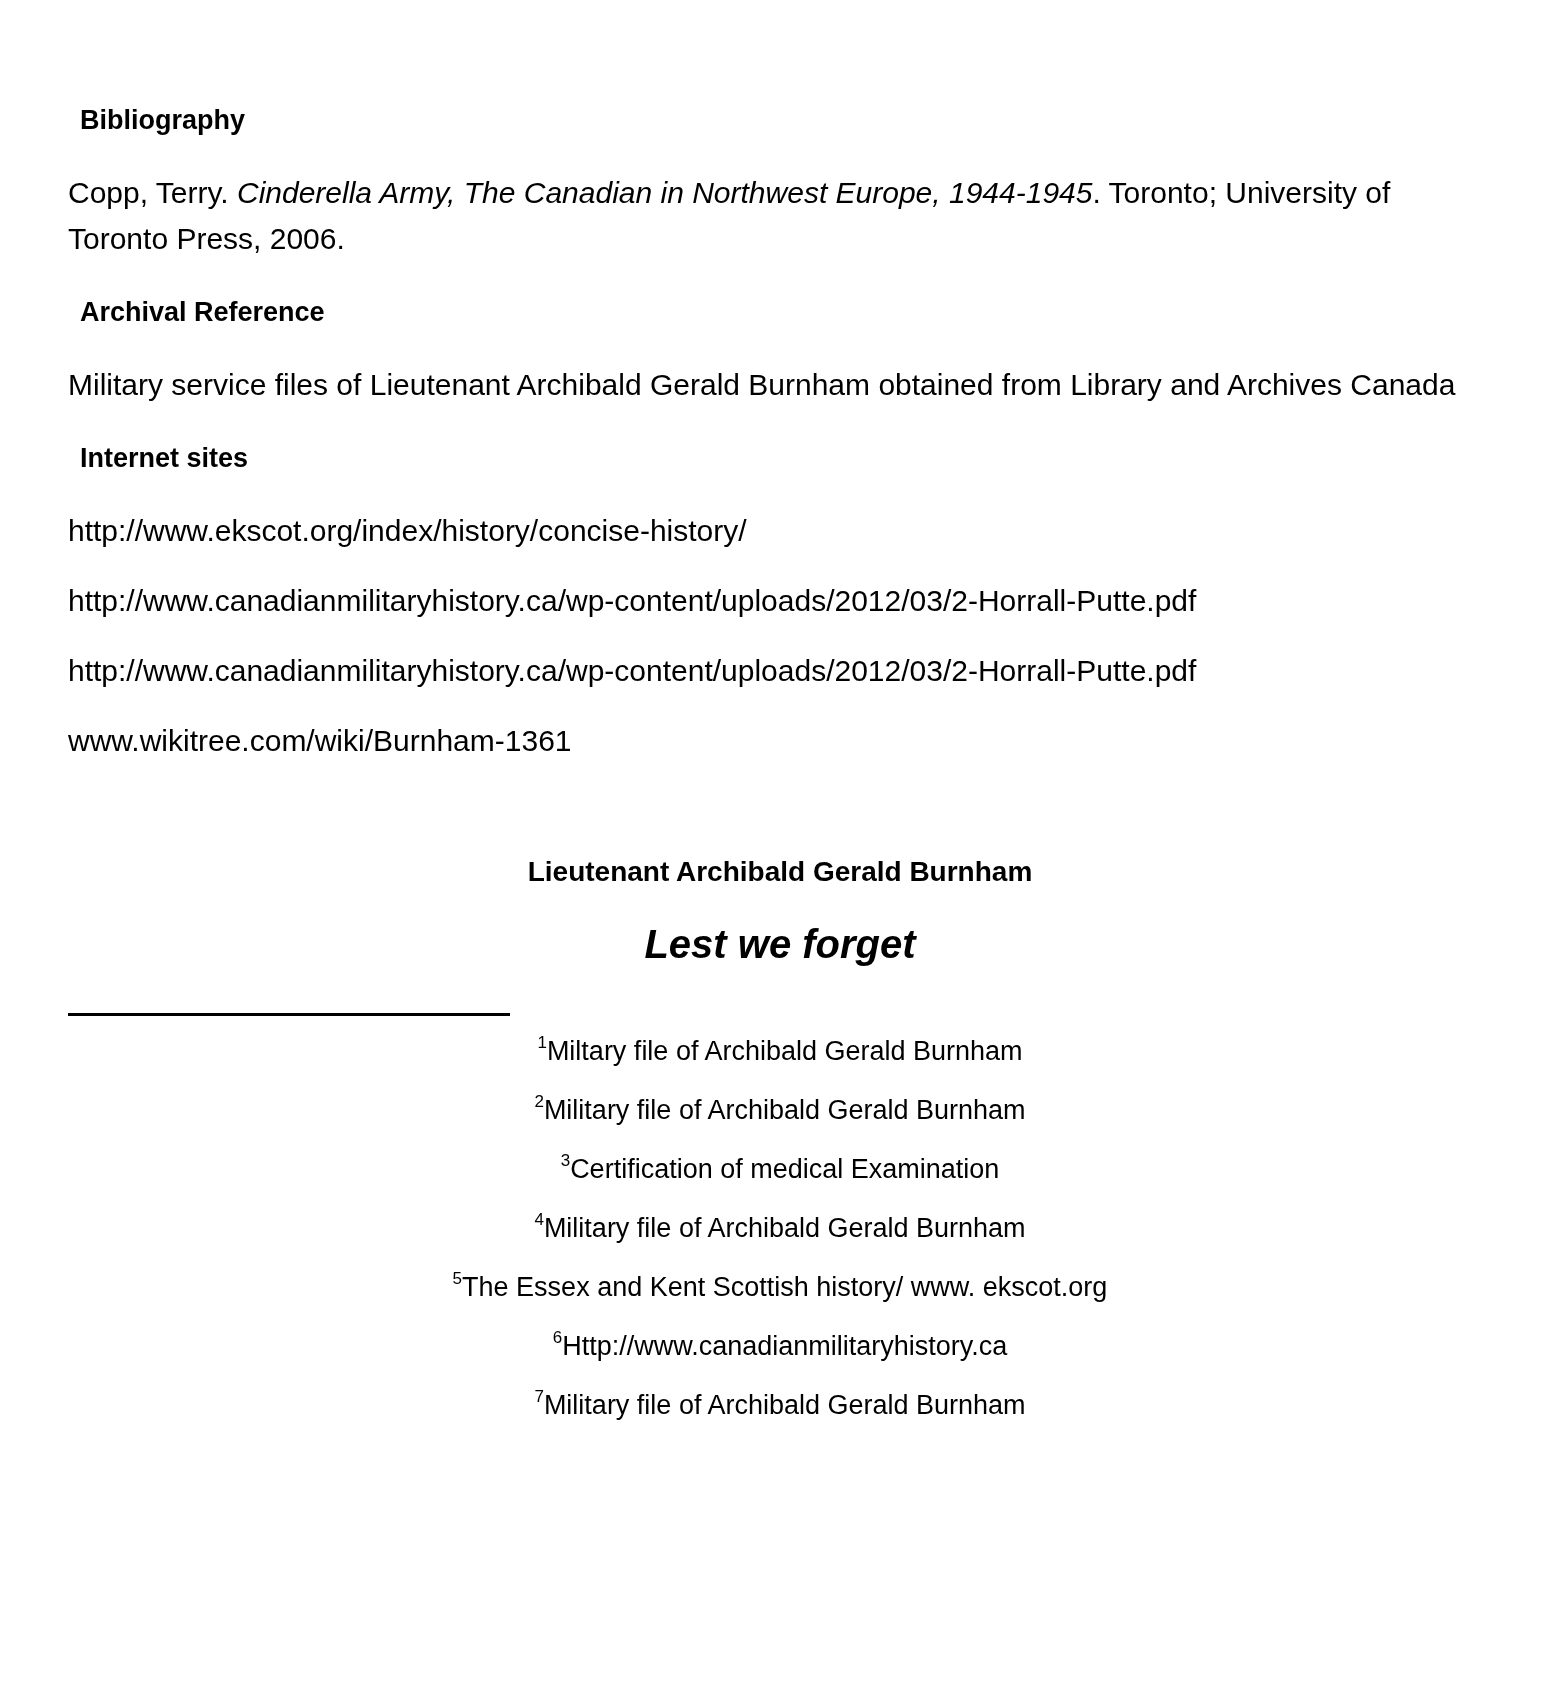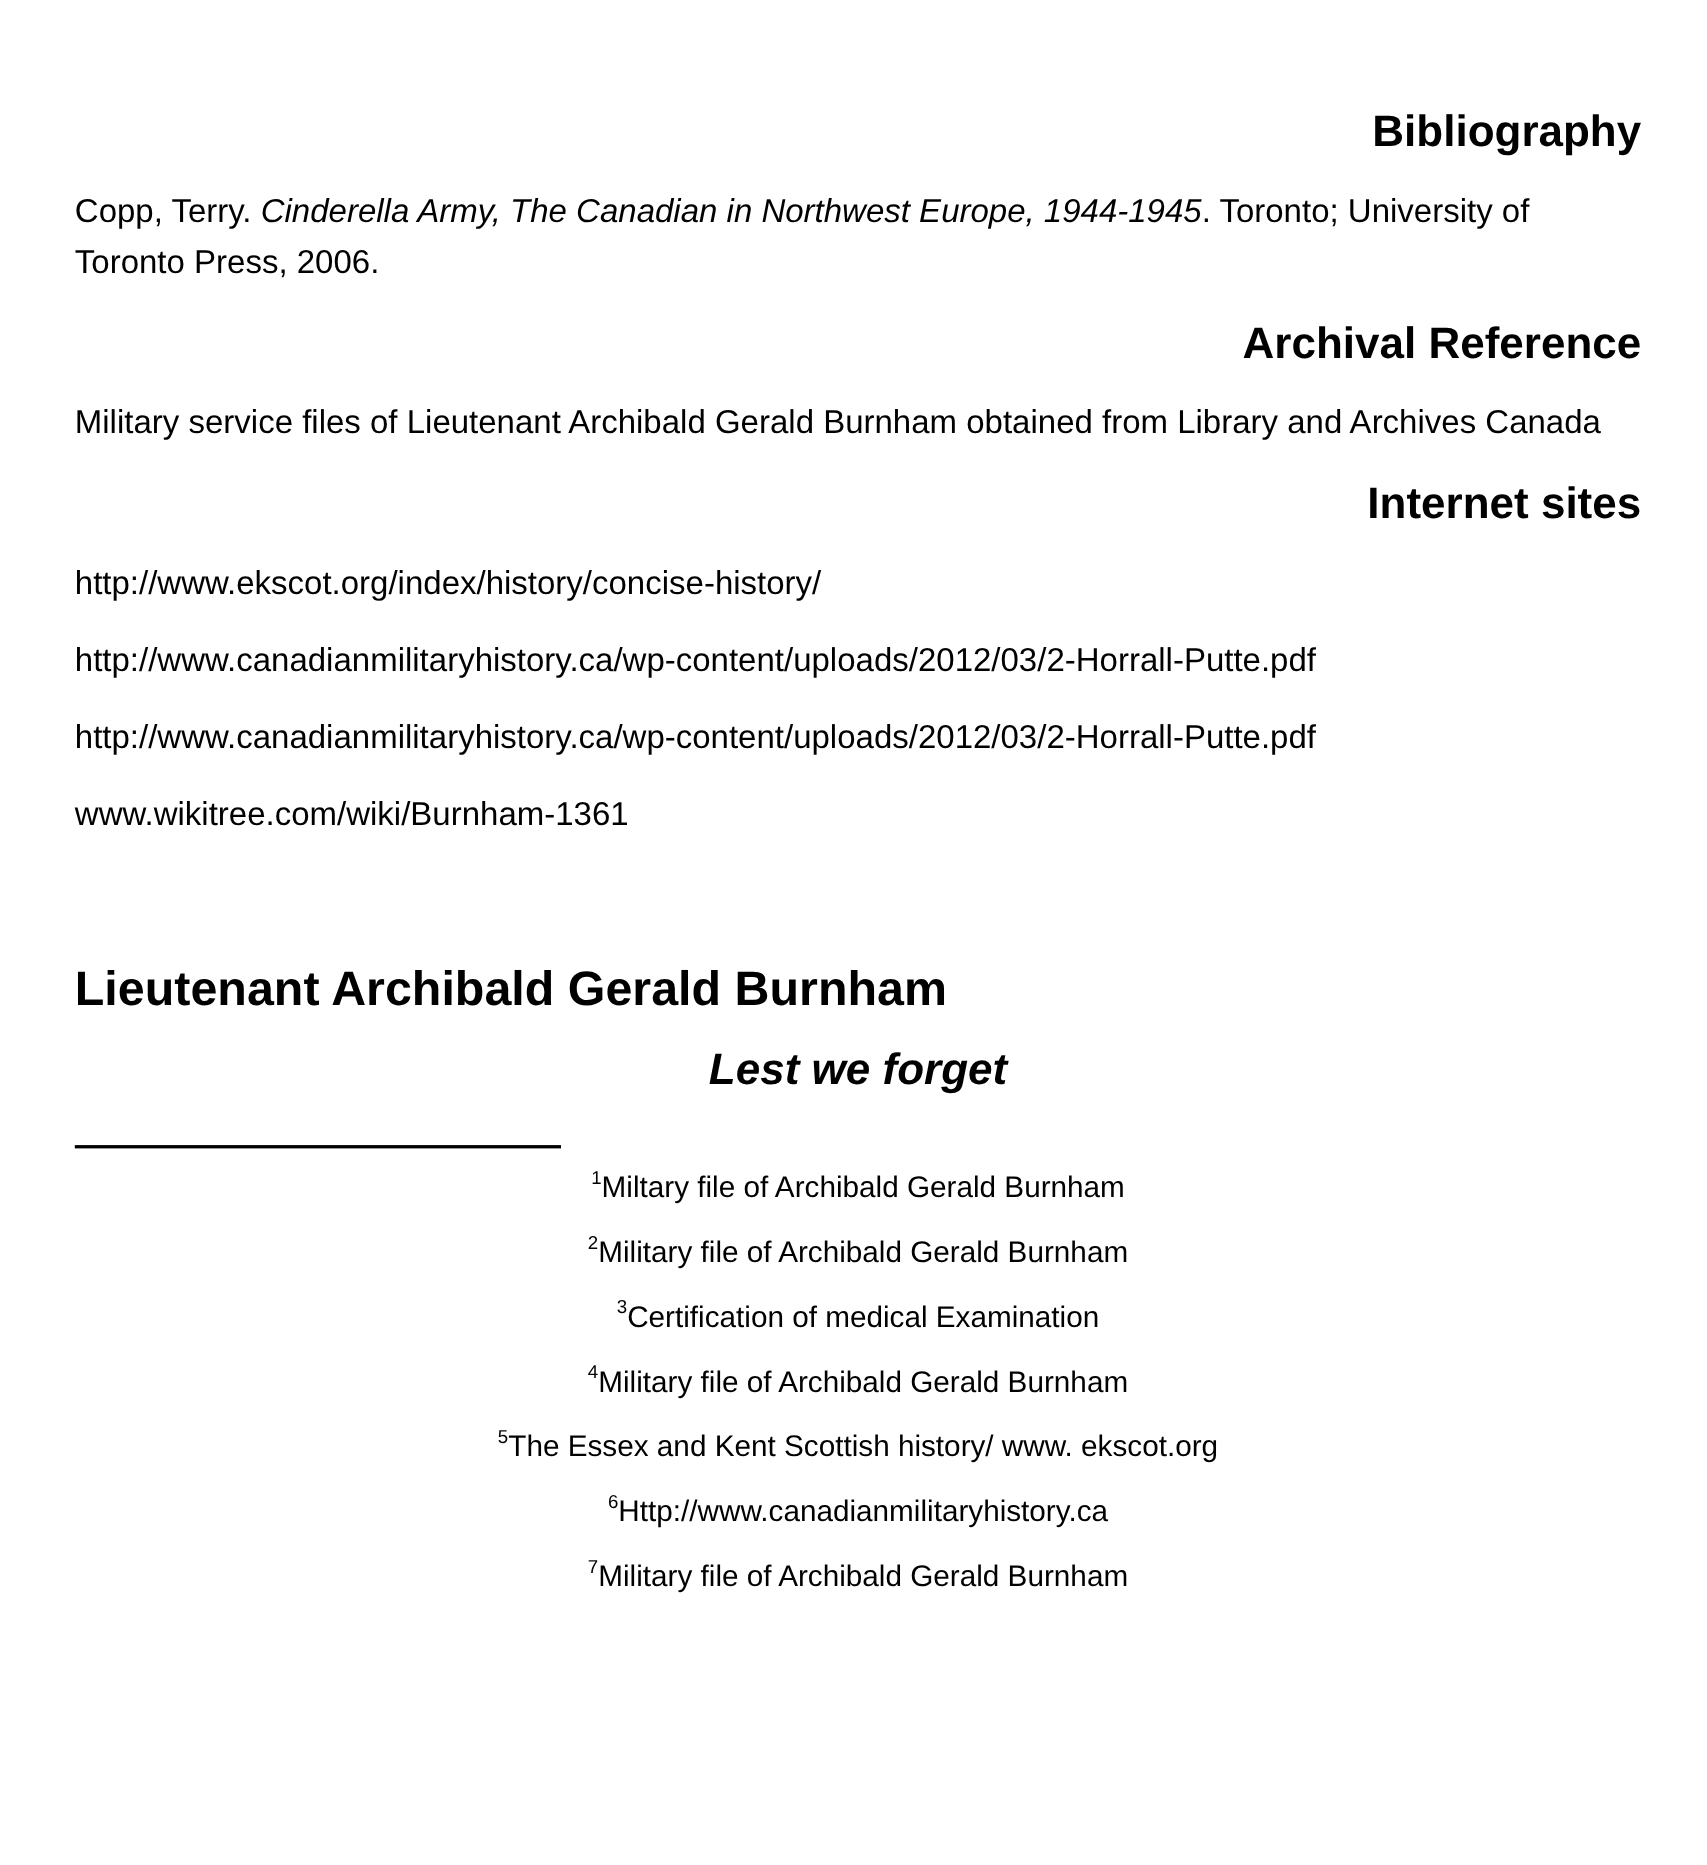--- a/index.html
+++ b/index.html
@@ -12,47 +12,46 @@
     width: 1552px;
     height: 1695px;
     box-sizing: border-box;
     padding: 96px 60px 0 68px;
     background: #ffffff;
     color: #000000;
     font-family: "Liberation Sans", sans-serif;
     overflow: hidden;
   }
   .section-heading {
-    font-size: 40px;
+    font-size: 27px;
     font-weight: bold;
     line-height: 48px;
-    margin: 0 0 26px 0;
-    text-align: right;
+    margin: 0 0 26px 12px;
   }
   .body-paragraph {
     font-size: 30px;
     line-height: 46px;
     margin: 0 0 26px 0;
     max-width: 1424px;
   }
   .url-paragraph {
     font-size: 30px;
     line-height: 46px;
     margin: 16px 0 24px 0;
     white-space: nowrap;
   }
   .italic-run {
     font-style: italic;
   }
   .memorial-title {
-    font-size: 44px;
+    font-size: 28px;
     font-weight: bold;
     line-height: 48px;
-    text-align: left;
-    margin: 112px 0 0 0;
+    text-align: center;
+    margin: 84px 0 0 0;
   }
   .memorial-motto {
     font-size: 40px;
     font-weight: bold;
     font-style: italic;
     line-height: 48px;
     text-align: center;
     margin: 24px 0 0 0;
   }
   .footnote-separator {

